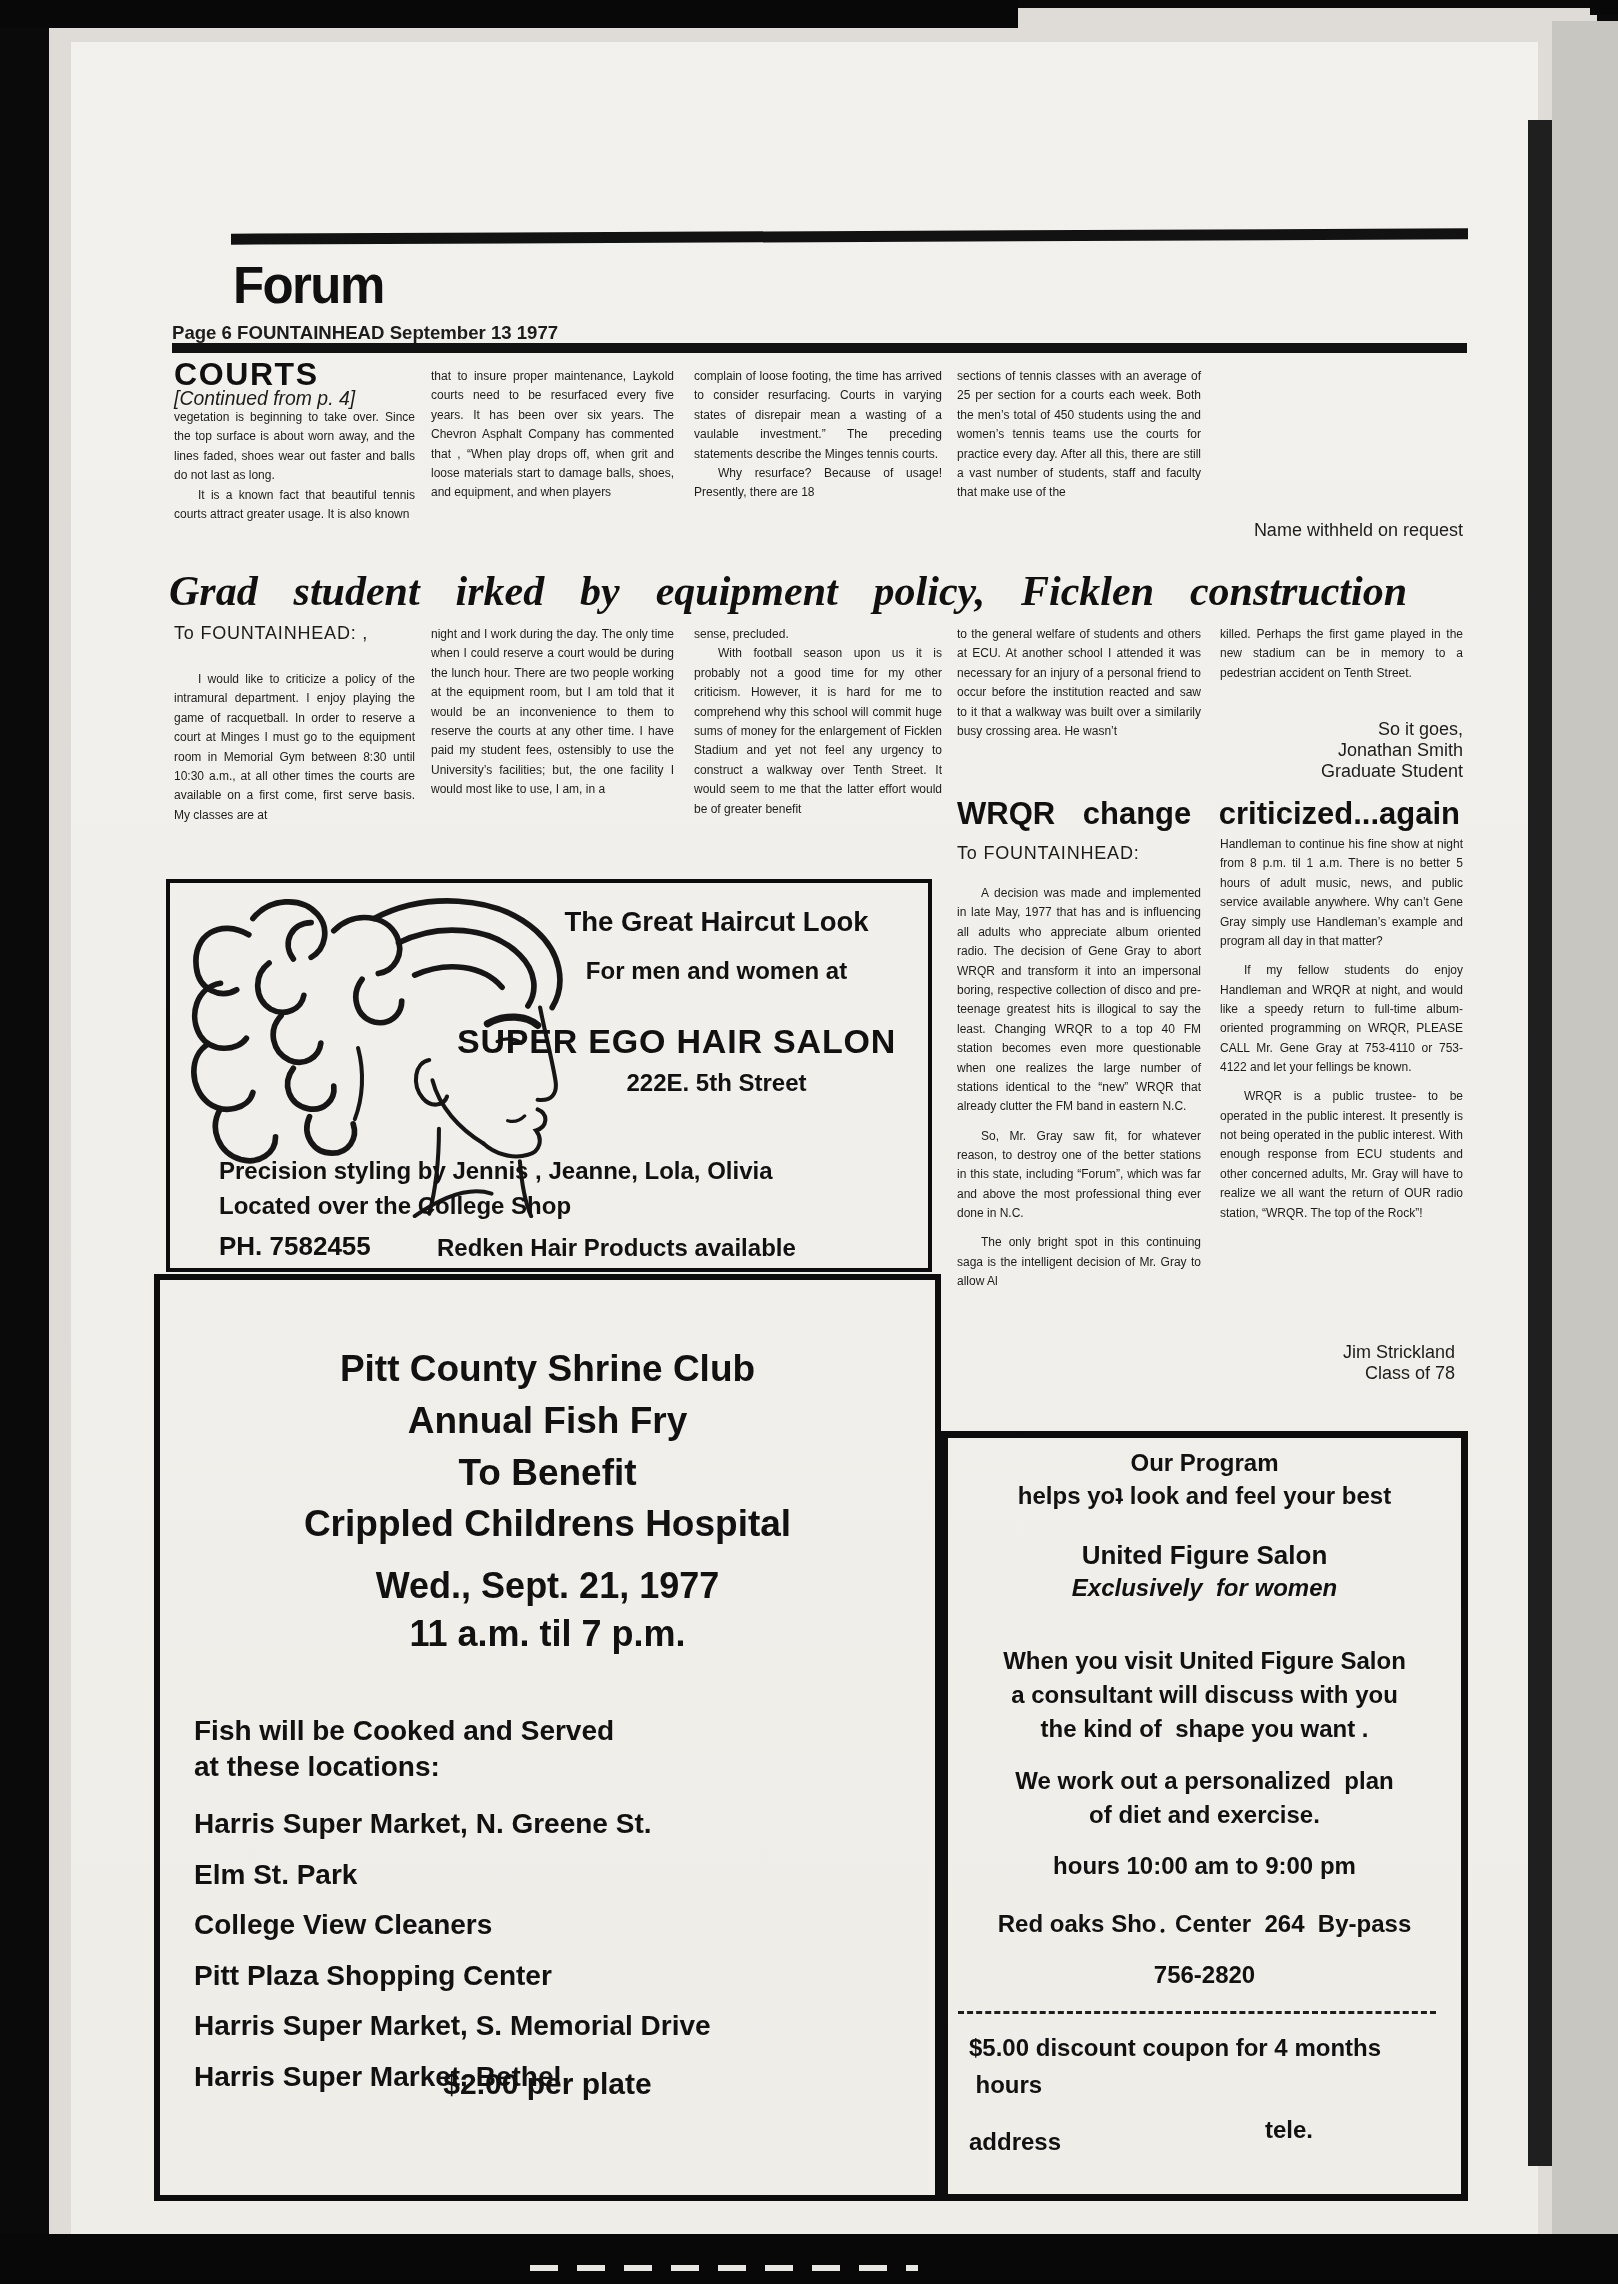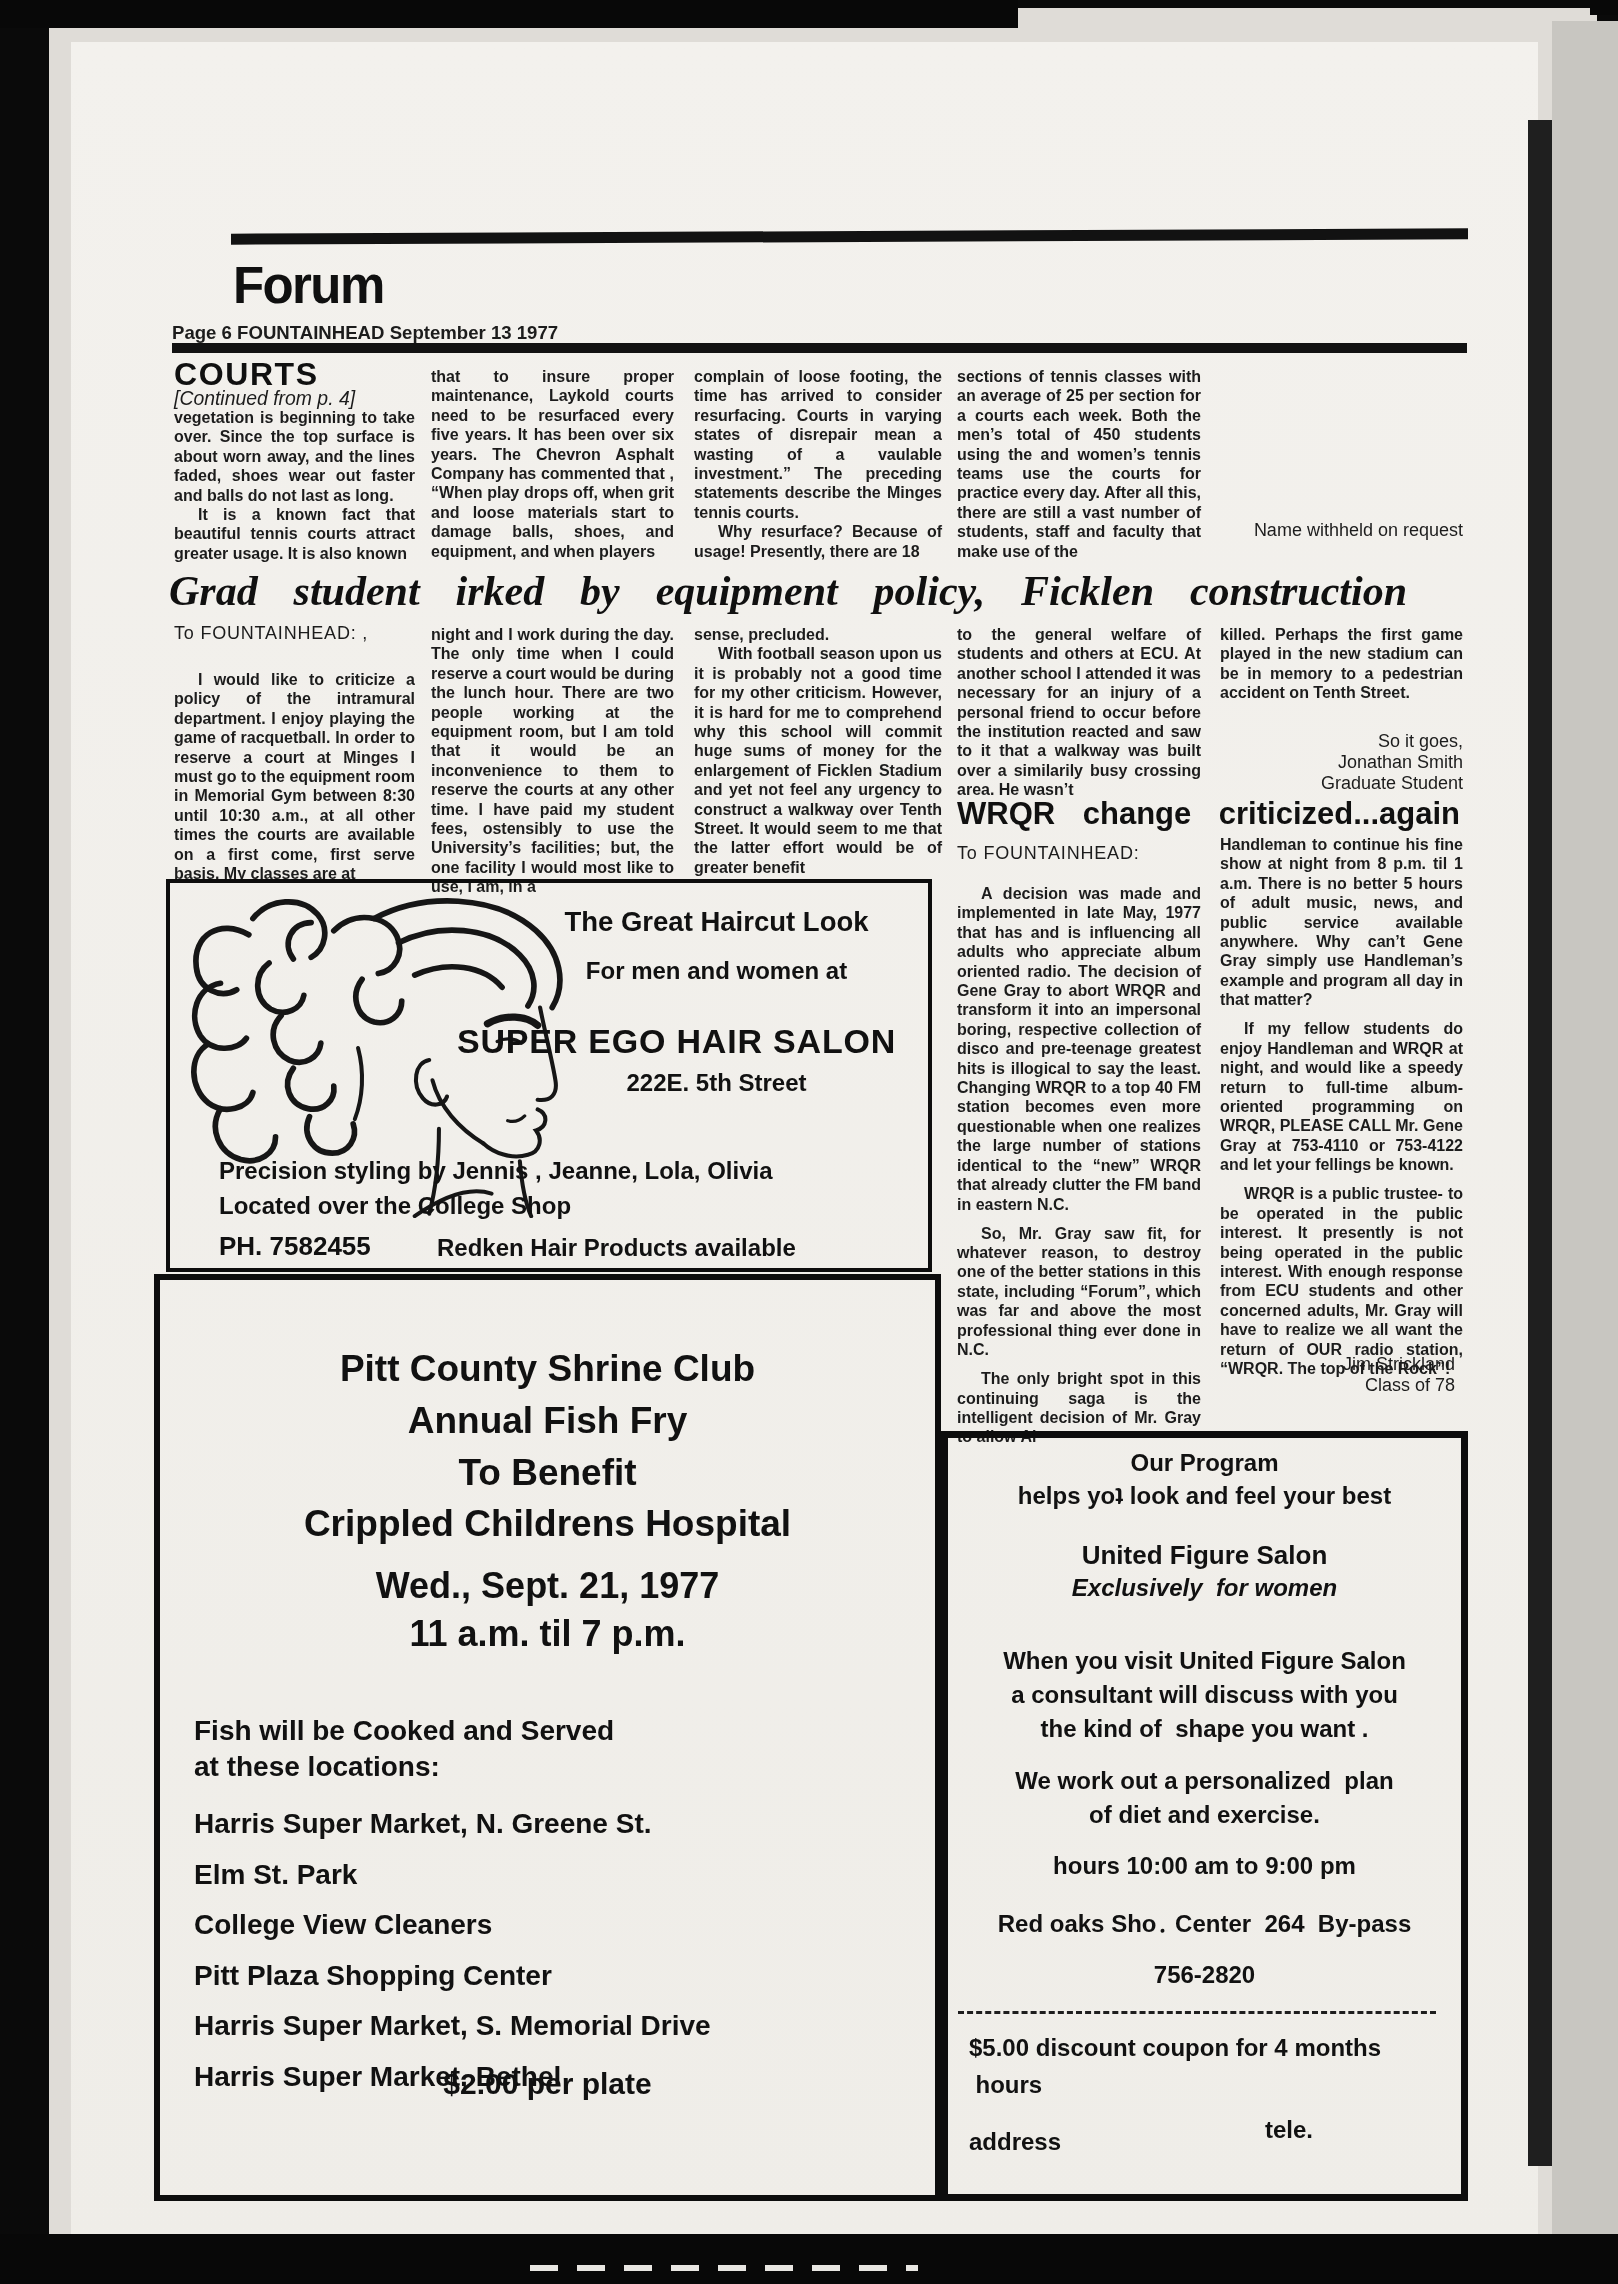--- a/index.html
+++ b/index.html
@@ -15,30 +15,30 @@
   .bottom-bar{left:0;top:2234px;width:1619px;height:50px;background:#080808;}
   .bottom-dashes{left:530px;top:2265px;width:388px;height:5.7px;
     background:repeating-linear-gradient(90deg,#e8e6e2 0 27.5px,transparent 27.5px 47px);}
   .rule{background:#121212;}
   .rule-top{left:231px;top:231px;width:1237px;height:10.5px;transform:rotate(-0.25deg);}
   .rule-2{left:172px;top:343px;width:1295px;height:9.7px;}
   .masthead{left:233px;top:256px;font-size:51px;font-weight:bold;letter-spacing:-1.6px;color:#101010;}
   .page-meta{left:172px;top:322px;font-size:18.6px;font-weight:bold;}
   .kicker{font-size:32px;font-weight:bold;letter-spacing:1.6px;color:#101010;}
   .cont-line{font-size:19.4px;font-style:italic;}
-  .bodycol{font-size:16px;line-height:19.4px;text-align:justify;font-weight:bold;}
+  .bodycol{font-size:12px;line-height:19.4px;text-align:justify;}
   .bodycol p{margin:0;text-align:justify;}
   .bodycol p.ind{text-indent:24px;}
   .bodycol.gap p + p{margin-top:9.7px;}
   .salut{font-size:18px;letter-spacing:0.8px;}
   .byline{font-size:18px;text-align:right;}
   .headline-serif{font-family:"Liberation Serif",serif;font-style:italic;font-weight:bold;
     font-size:42px;color:#101010;text-align:justify;text-align-last:justify;}
   .headline-sans{font-weight:bold;font-size:31px;color:#101010;text-align:justify;text-align-last:justify;}
-  .sig{text-align:right;font-size:18px;line-height:21px;margin-top:12px;}
+  .sig{text-align:right;font-size:18px;line-height:21px;}
   .adbox{border:4.9px solid #0d0d0d;}
   .ad-salon{left:166px;top:879px;width:758px;height:385px;}
   .ad-shrine{left:154px;top:1274px;width:775px;height:915px;border-width:6.5px;}
   .ad-figure{left:941px;top:1431px;width:513px;height:756px;border-width:7.3px;}
   .sal-line{font-weight:bold;color:#111;}
   .ctr{text-align:center;}
   .sh-line{font-weight:bold;color:#111;width:100%;text-align:center;}
   .sh-left{font-weight:bold;color:#111;}
   .loc-line{font-size:28px;font-weight:bold;margin-bottom:18.6px;}
   .fig-line{font-weight:bold;color:#111;width:100%;text-align:center;white-space:pre-wrap;font-size:24px;}

